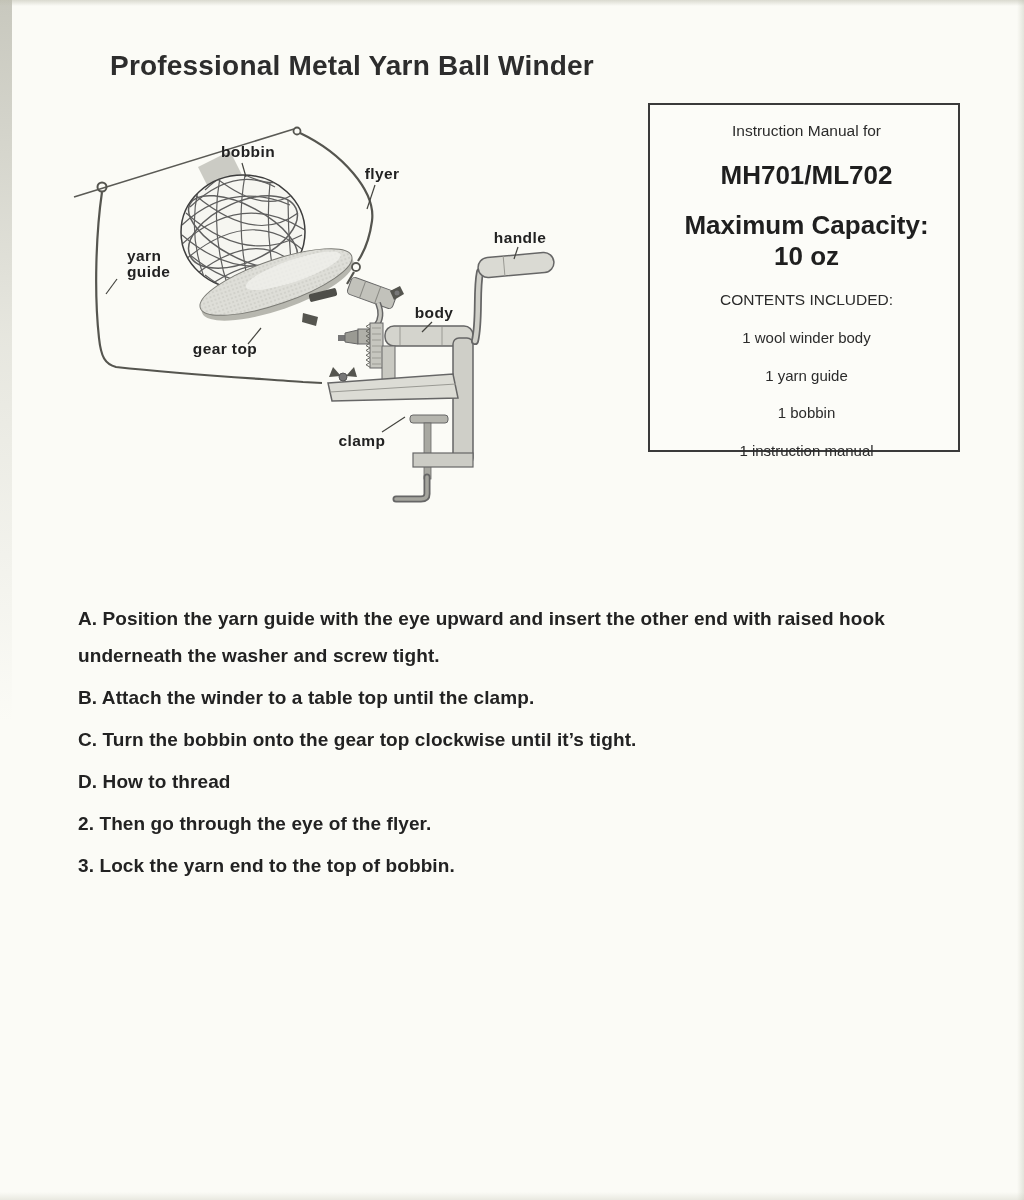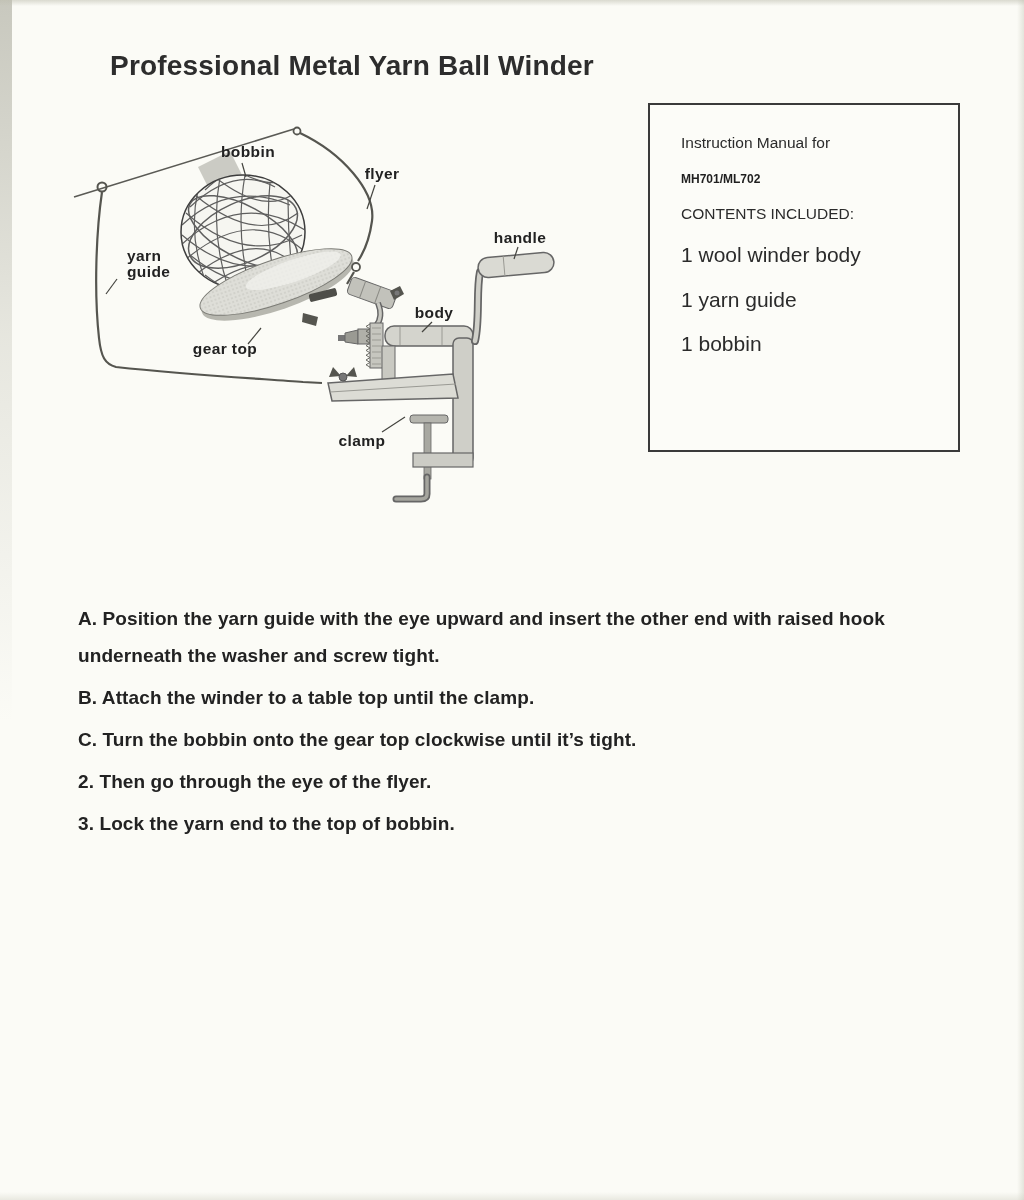--- a/index.html
+++ b/index.html
@@ -29,24 +29,24 @@
   .diagram{position:absolute;left:60px;top:95px;width:560px;height:440px;}
   .diagram svg{display:block;}
   .dlabel{font-family:"Liberation Sans",sans-serif;font-size:15.5px;font-weight:600;fill:#222;letter-spacing:.4px;}
 
   .info-box{
     position:absolute;left:648px;top:103px;width:312px;height:349px;
     border:2px solid #3a3a3a;
     padding:13px 10px 0 15px;box-sizing:border-box;
     background:rgba(255,255,255,.25);
   }
-  .info-box p{margin:16px;}
+  .info-box p{margin:4px;text-align:center;}
   .ib-reg{font-size:15.5px;color:#2b2b2b;margin-bottom:20px !important;}
-  .ib-bold{font-size:12px;font-weight:bold;color:#1f1f1f;margin-bottom:19px !important;}
-  .ib-item{font-size:21px;color:#2b2b2b;margin-bottom:20.5px !important;}
+  .ib-bold{font-size:26px;font-weight:bold;color:#1f1f1f;margin-bottom:19px !important;}
+  .ib-item{font-size:15px;color:#2b2b2b;margin-bottom:20.5px !important;}
 
   .instructions{
     position:absolute;left:78px;top:600px;width:850px;font-weight:bold;
   }
   .instructions p{
     margin:0 0 5px 0;
     font-size:19px;line-height:37px;color:#222;letter-spacing:.1px;
   }
 </style>
 </head>
@@ -213,25 +213,28 @@
     <text class="dlabel" x="67" y="182">guide</text>
     <text class="dlabel" x="374" y="223" text-anchor="middle">body</text>
     <text class="dlabel" x="165" y="259" text-anchor="middle">gear top</text>
     <text class="dlabel" x="302" y="351" text-anchor="middle">clamp</text>
   </svg>
 </div>
 
 <div class="info-box">
   <p class="ib-reg">Instruction Manual for</p>
   <p class="ib-bold">MH701/ML702</p>
+  <p class="ib-bold">Maximum Capacity: 10 oz</p>
   <p class="ib-reg">CONTENTS INCLUDED:</p>
   <p class="ib-item">1 wool winder body</p>
   <p class="ib-item">1 yarn guide</p>
   <p class="ib-item">1 bobbin</p>
+  <p class="ib-item">1 instruction manual</p>
 </div>
 
 <div class="instructions">
   <p>A. Position the yarn guide with the eye upward and insert the other end with raised hook underneath the washer and screw tight.</p>
   <p>B. Attach the winder to a table top until the clamp.</p>
   <p>C. Turn the bobbin onto the gear top clockwise until it’s tight.</p>
+  <p>D. How to thread</p>
   <p>2. Then go through the eye of the flyer.</p>
   <p>3. Lock the yarn end to the top of bobbin.</p>
 </div>
 
 </body></html>

